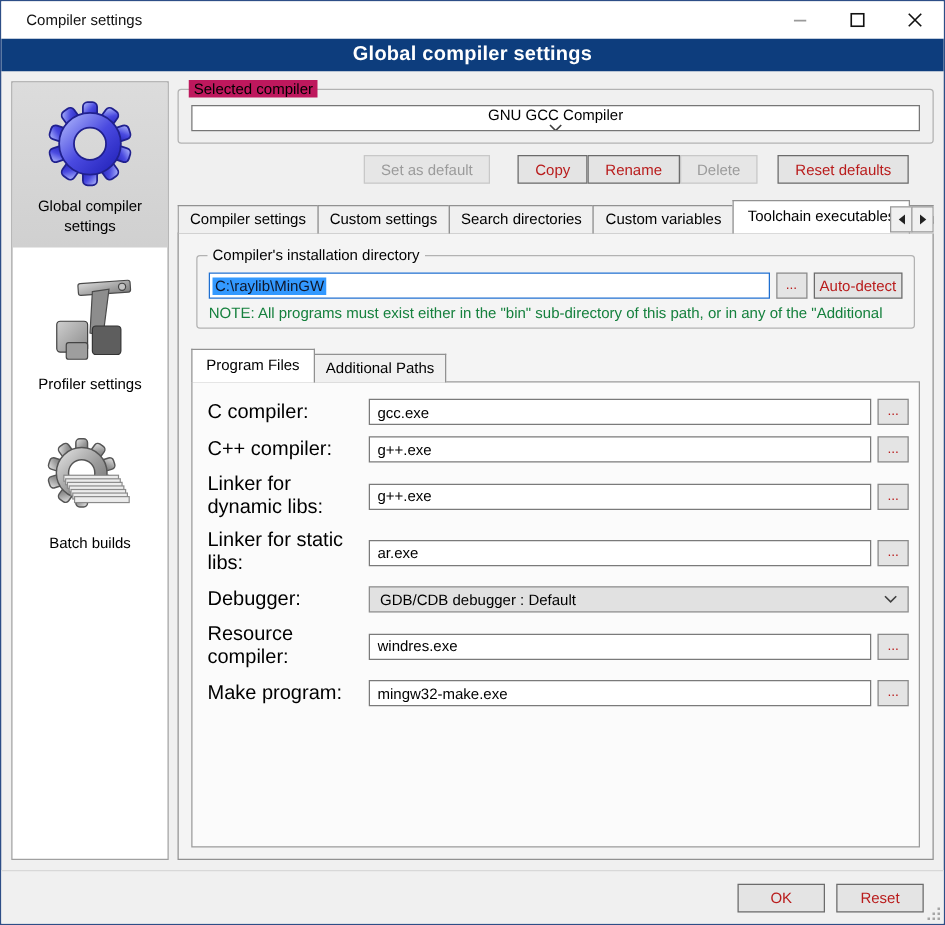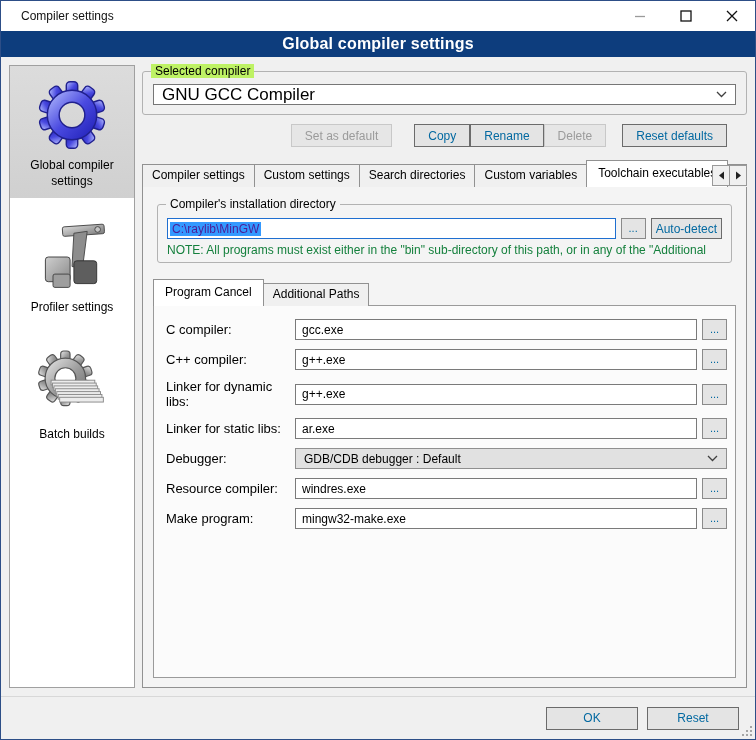--- a/index.html
+++ b/index.html
@@ -17,66 +17,66 @@
   .body{flex:1;display:flex;padding:8px;gap:7px;min-height:0;}
   .sidebar{width:126px;background:#fff;border:1px solid #a0a0a0;display:flex;flex-direction:column;overflow:hidden;flex:0 0 auto;}
   .side-item{display:flex;flex-direction:column;align-items:center;padding:11px 3px 9px;cursor:default;}
   .side-item.selected{background:linear-gradient(#dcdcdc,#d0d0d0);}
   .side-icon{width:76px;height:76px;flex:0 0 auto;}
   .side-label{font-size:12px;text-align:center;margin-top:5px;line-height:1.3;}
   .side-gap{height:10px;}
   
   .main{flex:1;display:flex;flex-direction:column;min-width:0;}
   .groupbox{position:relative;border:1px solid #b2b2b2;border-radius:3px;}
-  .legend{position:absolute;top:-8px;left:8px;background:#bef264;padding:0 4px;font-size:12px;white-space:nowrap;}
+  .legend{position:absolute;top:-8px;left:8px;background:#be185d;padding:0 4px;font-size:12px;white-space:nowrap;}
   .gb-compiler{margin-top:6px;padding:12px 10px 9px;flex:0 0 auto;}
   .combo{height:21px;border:1px solid #767676;background:#fff;display:flex;align-items:center;
-    justify-content:space-between;font-size:17px;padding:0 8px;cursor:default;}
+    justify-content:space-between;font-size:12px;padding:0 8px;cursor:default;flex-direction:column;}
   .btnrow{display:flex;align-items:center;margin-top:9px;height:23px;justify-content:flex-end;gap:0;padding-right:20px;flex:0 0 auto;}
   .sp-lg{width:22px;flex:0 0 auto;} .sp-md{width:16px;flex:0 0 auto;}
   .btn{height:23px;font-size:12px;background:#e4e4e4;border:1px solid #6b6b6b;padding:0 13px;
-    display:inline-flex;align-items:center;justify-content:center;font-family:inherit;color:#0369a1;white-space:nowrap;}
+    display:inline-flex;align-items:center;justify-content:center;font-family:inherit;color:#b91c1c;white-space:nowrap;}
   .btn.disabled{border-color:#c8c8c8;color:#9b9b9b;background:#e6e6e6;}
   
   .tabstrip{display:flex;align-items:flex-end;margin-top:13px;position:relative;z-index:2;overflow:hidden;flex:0 0 auto;}
   .tab{font-size:12px;line-height:21px;padding:0 9px;border:1px solid #919191;border-bottom:none;
     background:#f0f0f0;margin-right:-1px;height:23px;flex:0 0 auto;white-space:nowrap;}
   .tab.active{height:27px;line-height:25px;background:#fff;position:relative;z-index:3;padding:0 11px;}
   .tabscroll{position:absolute;right:0;bottom:1px;display:flex;z-index:4;}
   .scrollbtn{width:18px;height:21px;background:#f0f0f0;border:1px solid #999;display:flex;
     align-items:center;justify-content:center;margin-left:-1px;padding:0;}
   .tabpage{border:1px solid #919191;margin-top:-1px;background:#f4f4f4;flex:1;min-height:0;
     padding:12px 10px 9px;display:flex;flex-direction:column;position:relative;z-index:1;}
   
   .gb-dir{margin:5px 4px 0;padding:13px 9px 5px;flex:0 0 auto;background:#f4f4f4;}
   .gb-dir .legend{background:#f4f4f4;}
   .dir-row{display:flex;align-items:center;gap:5px;}
   .textbox{flex:1;height:21px;border:1px solid #1f6fd0;background:#fff;display:flex;align-items:center;
     padding:0 2px;font-size:12px;overflow:hidden;}
-  .selspan{background:#3399ff;color:#4c1d95;padding:0 2px;white-space:nowrap;}
+  .selspan{background:#3399ff;color:#0f172a;padding:0 2px;white-space:nowrap;}
   .browse{width:25px;height:21px;font-size:11px;background:#e4e4e4;border:1px solid #8a8a8a;
     display:inline-flex;align-items:center;justify-content:center;padding:0;line-height:1;font-family:inherit;}
   .autodetect{height:21px;padding:0 4px;}
   .note{margin-top:4px;font-size:12px;color:#15803d;white-space:nowrap;overflow:hidden;}
   
   .subtabs{display:flex;align-items:flex-end;margin-top:16px;position:relative;z-index:2;flex:0 0 auto;}
   .subpage{border:1px solid #9a9a9a;margin:-1px 0 0;background:#fbfbfb;padding:13px 8px 8px;flex:1;min-height:0;
     display:flex;flex-direction:column;}
   .frow{display:flex;align-items:center;margin-bottom:9px;flex:0 0 auto;}
-  .flabel{width:133px;font-size:13px;flex:0 0 auto;padding-left:4px;}
+  .flabel{width:133px;font-size:16px;flex:0 0 auto;padding-left:4px;}
   .ffield{flex:1;display:flex;align-items:center;min-width:0;}
   .finput{flex:1;height:21px;border:1px solid #7a7a7a;font-size:12px;padding:0 6px;
     font-family:inherit;background:#fff;min-width:0;color:#000;}
   .fbrowse{margin-left:5px;flex:0 0 auto;}
   .fcombo{flex:1;height:21px;border:1px solid #8f8f8f;background:#e1e1e1;display:flex;align-items:center;
     justify-content:space-between;font-size:12px;padding:0 8px;min-width:0;}
   
   .footer{flex:0 0 auto;height:43px;border-top:1px solid #d8d8d8;display:flex;align-items:center;
     justify-content:flex-end;gap:9px;padding:0 16px;position:relative;background:#f0f0f0;}
-  .footer .btn{width:92px;}
+  .footer .btn{width:70px;}
   .grip{position:absolute;right:2px;bottom:2px;}
 </style>
 </head>
 <body>
 
 <div class="window">
 
   <div class="titlebar">
     <div class="apptitle">Compiler settings</div>
     <button class="capbtn">
@@ -236,21 +236,21 @@
             <div class="textbox">
               <span class="selspan">C:\raylib\MinGW</span>
             </div>
             <button class="btn browse">...</button>
             <button class="btn autodetect">Auto-detect</button>
           </div>
           <div class="note">NOTE: All programs must exist either in the "bin" sub-directory of this path, or in any of the "Additional</div>
         </div>
 
         <div class="subtabs">
-          <div class="tab active">Program Cancel</div>
+          <div class="tab active">Program Files</div>
           <div class="tab">Additional Paths</div>
         </div>
 
         <div class="subpage">
 
           <div class="frow">
             <span class="flabel">C compiler:</span>
             <span class="ffield">
               <input class="finput" value="gcc.exe" style="">
               <button class="btn browse fbrowse">...</button>

